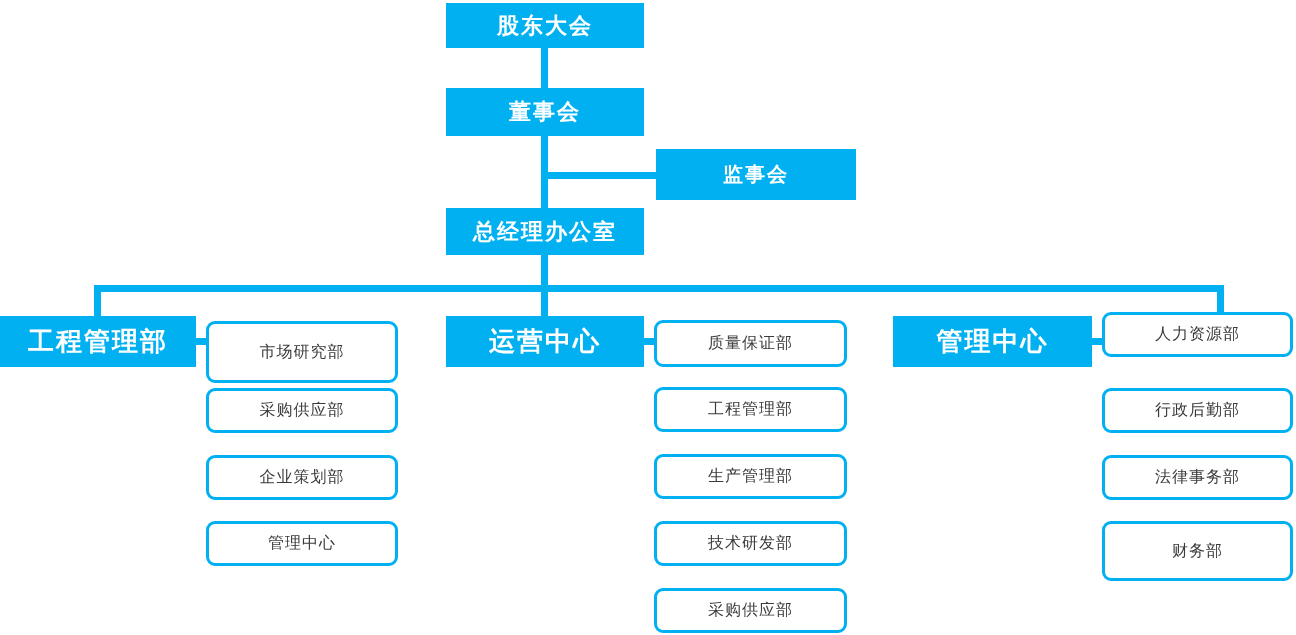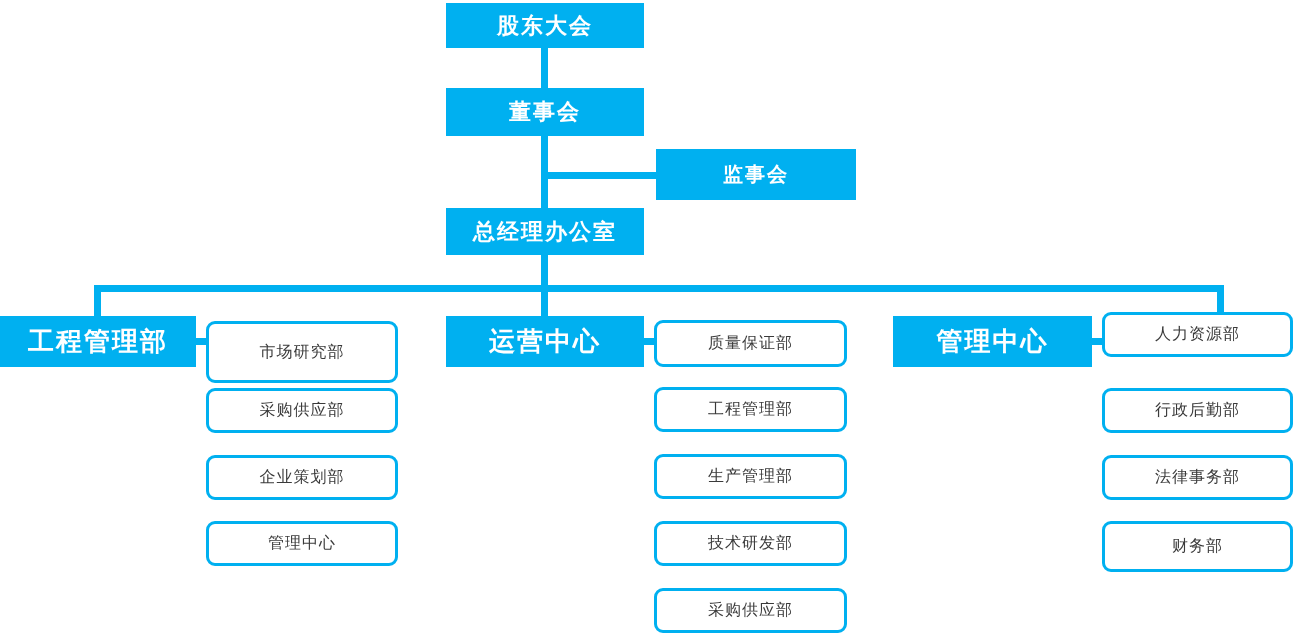--- a/index.html
+++ b/index.html
@@ -83,15 +83,15 @@
 
   <div class="node dept" style="left:654px;top:320px;width:193px;height:47px;">质量保证部</div>
   <div class="node dept" style="left:654px;top:387px;width:193px;height:45px;">工程管理部</div>
   <div class="node dept" style="left:654px;top:454px;width:193px;height:45px;">生产管理部</div>
   <div class="node dept" style="left:654px;top:521px;width:193px;height:45px;">技术研发部</div>
   <div class="node dept" style="left:654px;top:588px;width:193px;height:45px;">采购供应部</div>
 
   <div class="node dept" style="left:1102px;top:312px;width:191px;height:45px;">人力资源部</div>
   <div class="node dept" style="left:1102px;top:388px;width:191px;height:45px;">行政后勤部</div>
   <div class="node dept" style="left:1102px;top:455px;width:191px;height:45px;">法律事务部</div>
-  <div class="node dept" style="left:1102px;top:521px;width:191px;height:51px;">财务部</div>
+  <div class="node dept" style="left:1102px;top:521px;width:191px;height:60px;">财务部</div>
 
 </div>
 
 </body></html>

